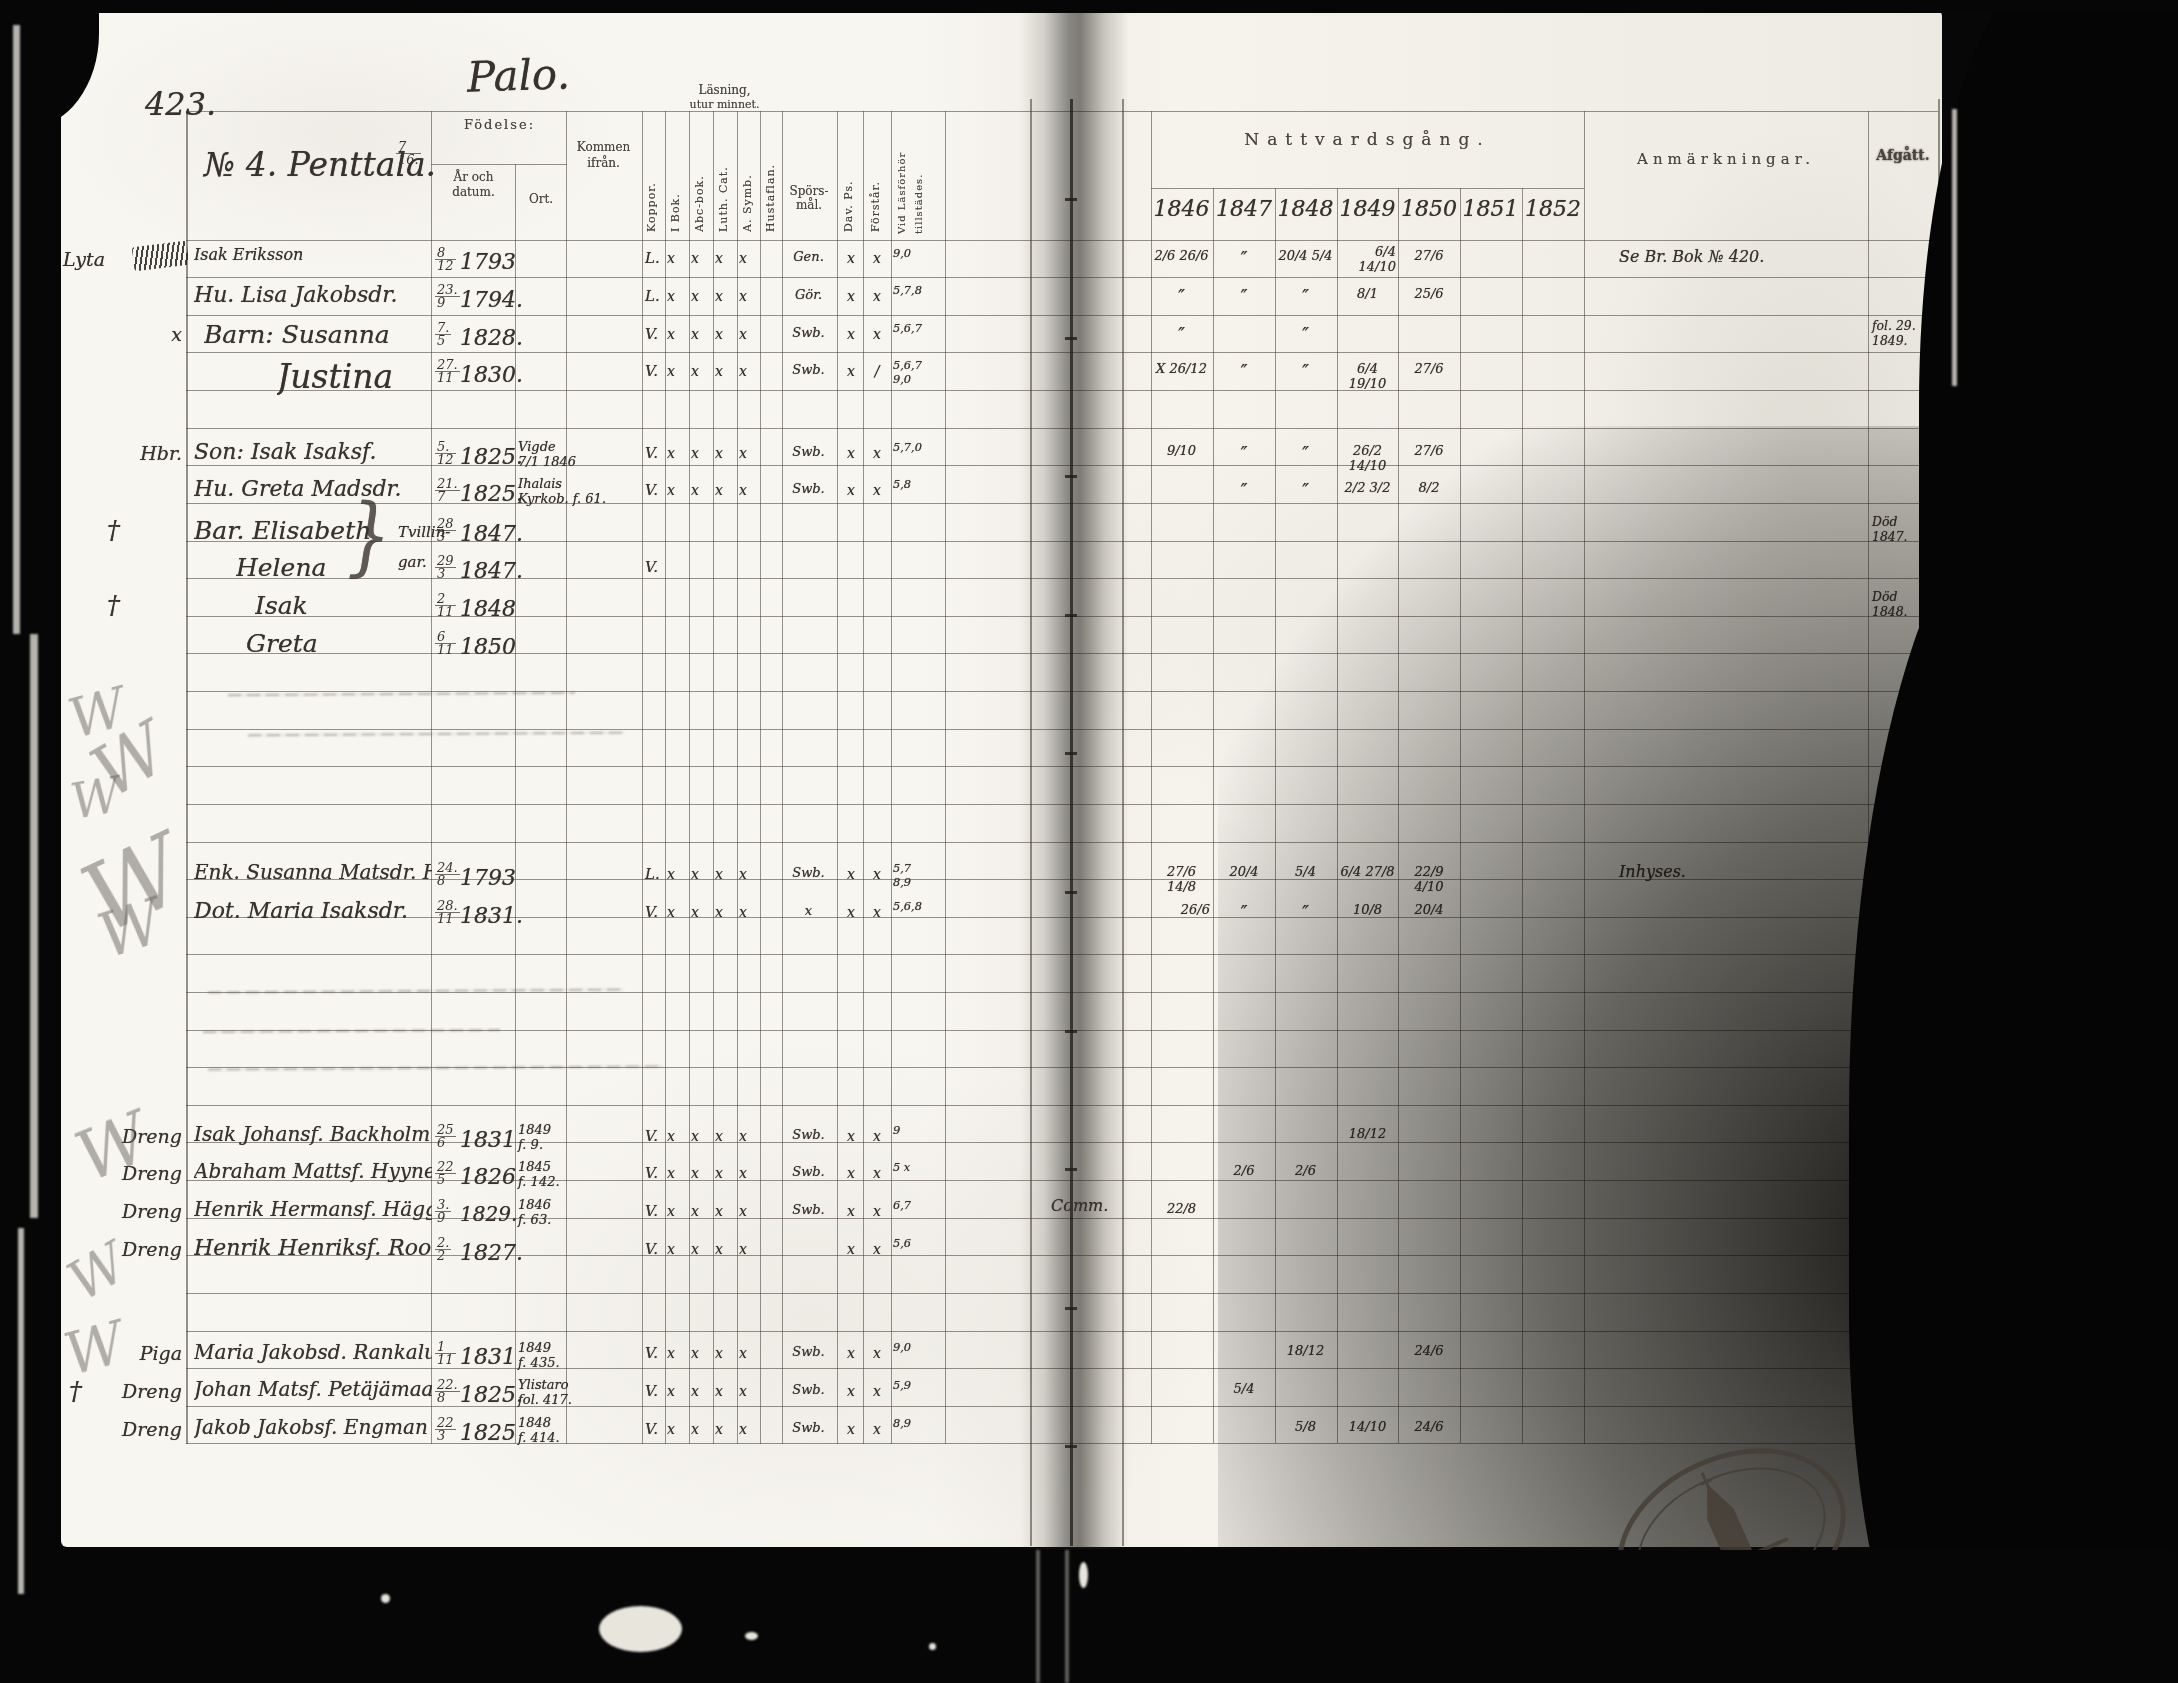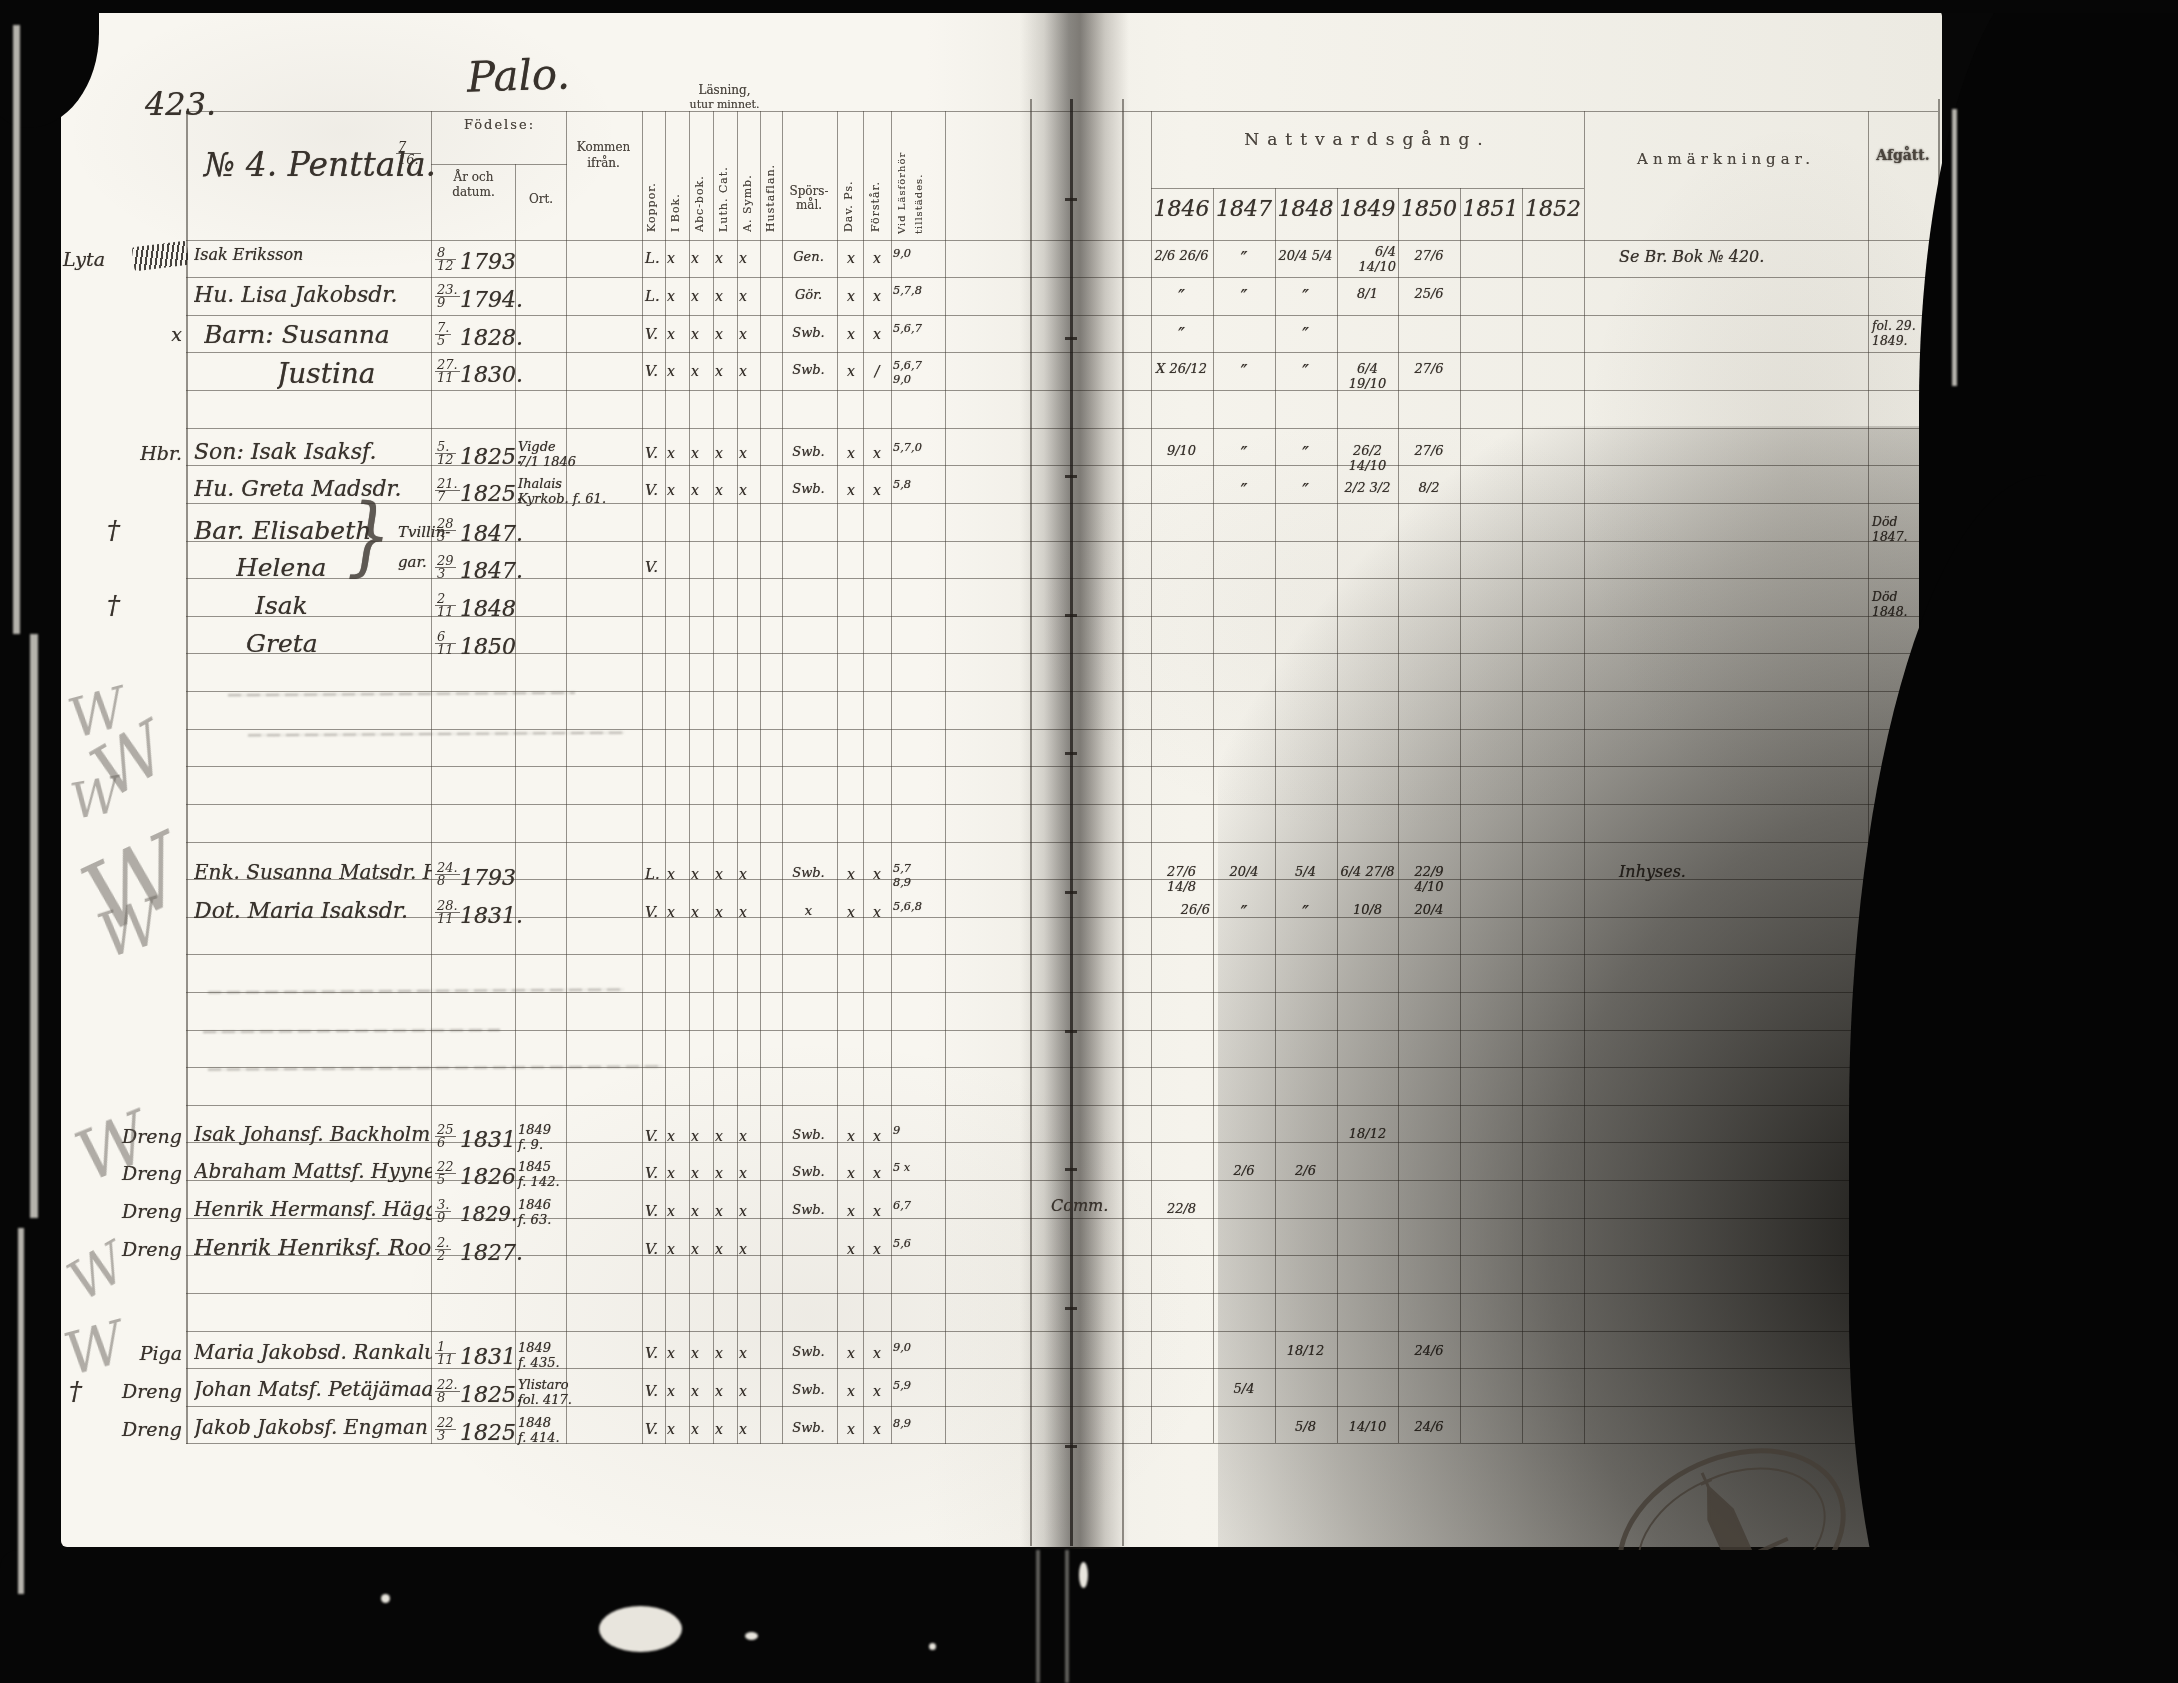--- a/index.html
+++ b/index.html
@@ -246,21 +246,21 @@
     <div class="abs hw cell" style="left: 711px; top: 326px; width: 16px; text-align: center; font-size: 14px;">x</div>
     <div class="abs hw cell" style="left: 735px; top: 326px; width: 16px; text-align: center; font-size: 14px;">x</div>
     <div class="abs hw cell" style="left: 783px; top: 325px; width: 51px; text-align: center; font-size: 13px;">Swb.</div>
     <div class="abs hw cell" style="left: 839px; top: 326px; width: 24px; text-align: center; font-size: 14px;">x</div>
     <div class="abs hw cell" style="left: 865px; top: 326px; width: 24px; text-align: center; font-size: 14px;">x</div>
     <div class="abs hw cell" style="left: 893px; top: 321px; width: 50px; font-size: 11.4px; line-height: 14px;">5,6,7</div>
     <div class="abs hw cell" style="left: 1153px; top: 324px; width: 57px; text-align: center; font-size: 18px;">″</div>
     <div class="abs hw cell" style="left: 1277px; top: 324px; width: 57px; text-align: center; font-size: 18px;">″</div>
     <div class="abs hw cell" style="left: 1872px; top: 318px; width: 63px; font-size: 12.4px; line-height: 15px;">fol. 29.
 1849.</div>
-    <div class="abs hw cell" style="left: 277px; top: 357px; width: 154px; font-size: 28px; white-space: nowrap; overflow: hidden; font-style: italic;">Justina</div>
+    <div class="abs hw cell" style="left: 277px; top: 357px; width: 154px; font-size: 33px; white-space: nowrap; overflow: hidden; font-style: italic;">Justina</div>
     <div class="abs bd cell" style="left: 435px; top: 359px;">
       <span class="d">27.</span>
       <span class="m">11</span>
     </div>
     <div class="abs hw cell" style="left: 460px; top: 362px; font-size: 22px;">1830.</div>
     <div class="abs hw cell" style="left: 645px; top: 362px; font-size: 15px;">V.</div>
     <div class="abs hw cell" style="left: 663px; top: 363px; width: 16px; text-align: center; font-size: 14px;">x</div>
     <div class="abs hw cell" style="left: 687px; top: 363px; width: 16px; text-align: center; font-size: 14px;">x</div>
     <div class="abs hw cell" style="left: 711px; top: 363px; width: 16px; text-align: center; font-size: 14px;">x</div>
     <div class="abs hw cell" style="left: 735px; top: 363px; width: 16px; text-align: center; font-size: 14px;">x</div>

